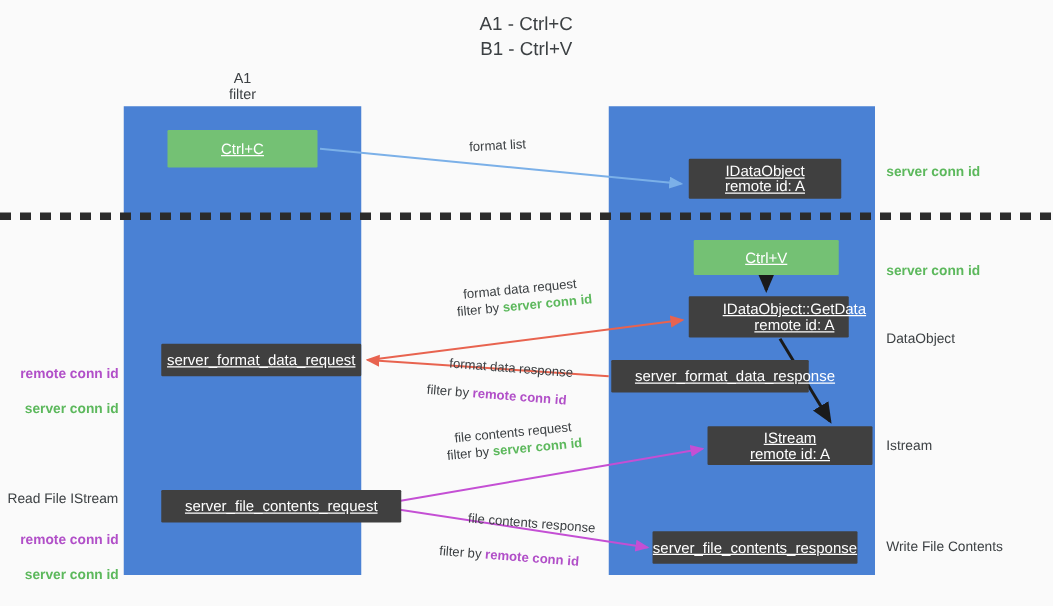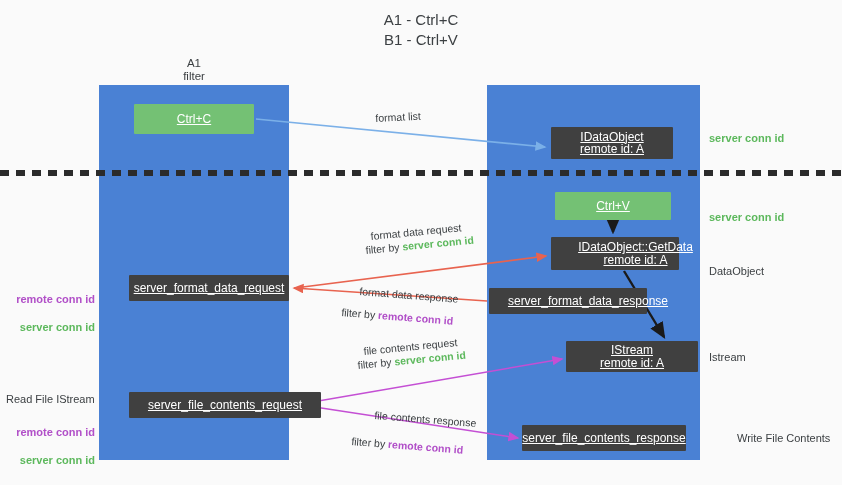--- a/index.html
+++ b/index.html
@@ -90,21 +90,21 @@
     line-height: 14px;
     white-space: pre-line;
   }
   .green-txt  { color: #5cb85c; font-weight: bold; }
   .purple-txt { color: #b14fc8; font-weight: bold; }
 
   #lbl-server-1 { left: 709px; top: 131px; }
   #lbl-server-2 { left: 709px; top: 210px; }
   #lbl-dataobject { left: 709px; top: 245px; margin-top: 19px; }
   #lbl-istream  { left: 709px; top: 350px; }
-  #lbl-writefile { left: 737px; top: 431px; }
+  #lbl-writefile { left: 709px; top: 431px; }
 
   #lbl-left-1 { left: 10px; top: 278px; text-align: right; width: 85px; }
   #lbl-readfile { left: 6px; top: 392px; }
   #lbl-left-2 { left: 10px; top: 411px; text-align: right; width: 85px; }
 
   
   .edge-label {
     font-size: 10.5px;
     color: #3c4043;
     line-height: 14px;

